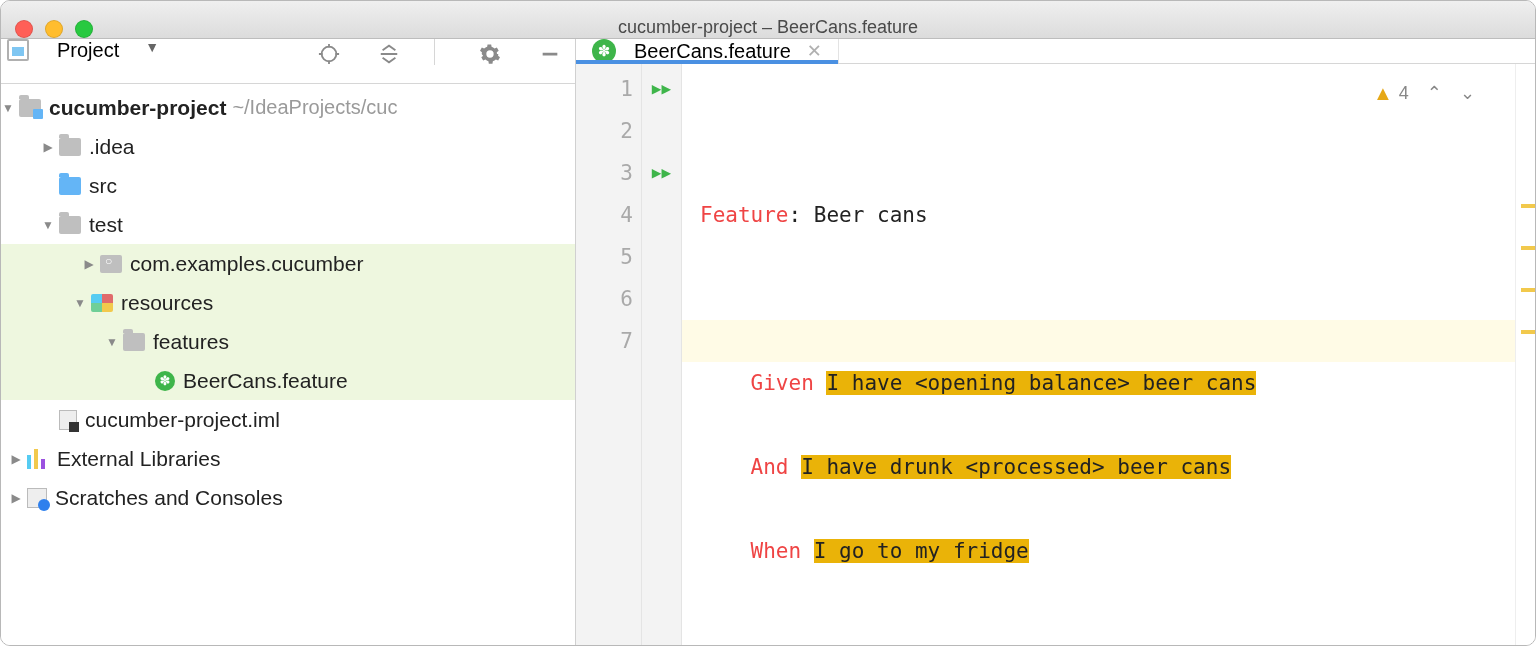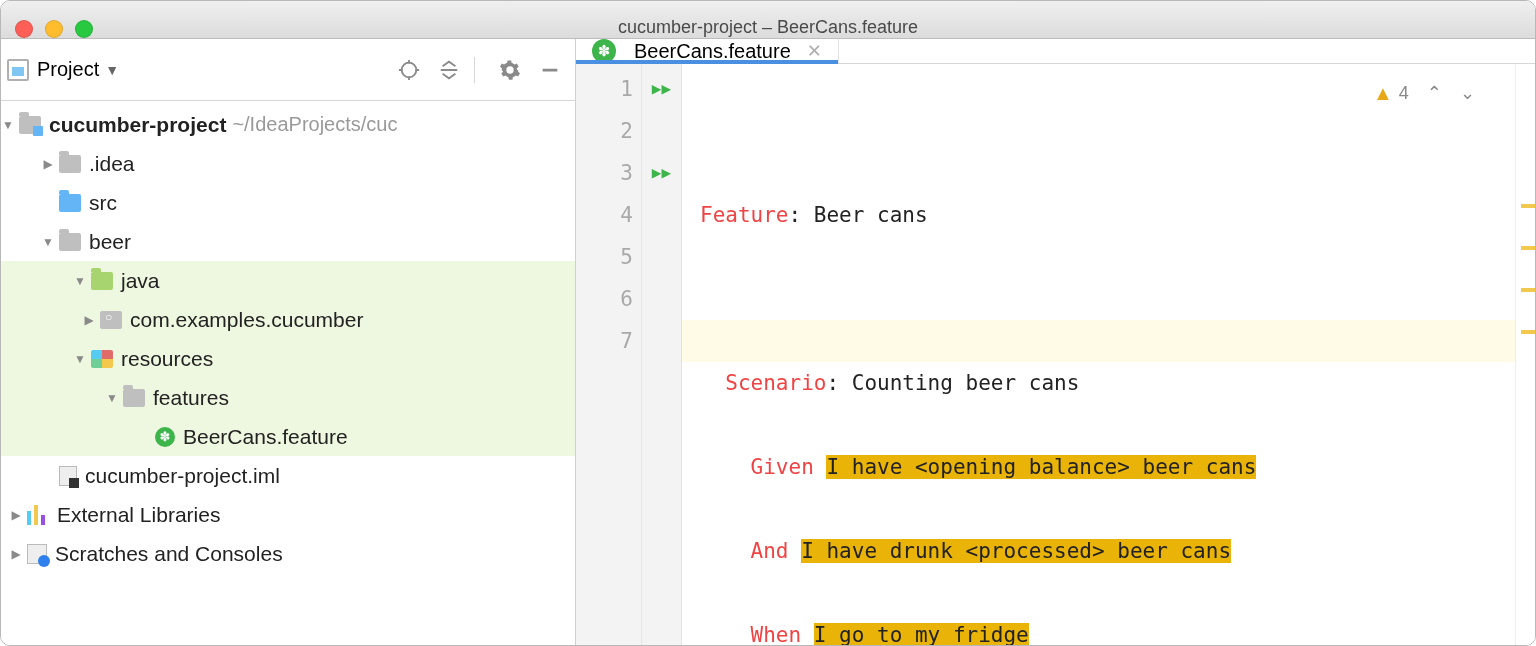--- a/index.html
+++ b/index.html
@@ -7,21 +7,21 @@
   .window { width: 1536px; height: 646px; border: 1px solid #b8b8b8; border-radius: 10px; overflow: hidden; display: flex; flex-direction: column; background: #fff; }
   
   .titlebar { height: 38px; background: linear-gradient(#efefef, #dcdcdc); border-bottom: 1px solid #bdbdbd; display: flex; align-items: flex-end; position: relative; }
   .traffic { display: flex; gap: 12px; margin-left: 14px; }
   .tbtn { width: 18px; height: 18px; border-radius: 50%; border: 1px solid rgba(0,0,0,0.12); }
   .tred { background: #ff5f57; } .tyellow { background: #ffbd2e; } .tgreen { background: #28c940; }
   .title { position: absolute; left: 0; right: 0; text-align: center; font-size: 18px; color: #4a4a4a; pointer-events: none; }
   
   .body { flex: 1; display: flex; min-height: 0; }
   .sidebar { width: 575px; border-right: 1px solid #d0d0d0; display: flex; flex-direction: column; background: #fff; }
-  .sidebar-header { height: 62px; border-bottom: 1px solid #d6d6d6; display: flex; align-items: center; padding: 0 10px 0 6px; }
+  .sidebar-header { height: 45px; border-bottom: 1px solid #d6d6d6; display: flex; padding: 0 10px 0 6px; gap: 20px; }
   .proj-icon { width: 22px; height: 22px; border: 2px solid #b0b0b0; border-radius: 2px; margin-right: 8px; position: relative; }
   .proj-icon::after { content:''; position:absolute; left:3px; right:3px; top:6px; bottom:3px; background:#7fc6f2; }
   .dropdown-chevron { margin-left: 6px; color: #666; font-size: 14px; }
   .sidebar-header-spacer { flex: 1; }
   .hicon { width: 30px; height: 30px; display:flex; align-items:center; justify-content:center; margin-left: 10px; color:#8a8a8a; }
   .tree { flex:1; overflow:hidden; padding-top: 4px; font-size: 21px; color:#222; }
   .trow { height: 39px; display:flex; align-items:center; white-space: nowrap; position: relative; }
   .trow.sel { background: #eef7df; }
   .chev { width: 14px; display:inline-flex; justify-content:center; color:#8a8a8a; font-size: 14px; margin-right: 4px; }
   .chev.right::before { content:'▶'; font-size:12px; }
@@ -140,26 +140,21 @@
           <span>.idea</span>
         </div>
         <div class="trow" style="padding-left:40px;">
           <span class="chev none"></span>
           <span class="ficon folder-blue"></span>
           <span>src</span>
         </div>
         <div class="trow" style="padding-left:40px;">
           <span class="chev down"></span>
           <span class="ficon folder-gray"></span>
-          <span>beer</span>
-        </div>
-        <div class="trow sel" style="padding-left:72px;">
-          <span class="chev down"></span>
-          <span class="ficon folder-green"></span>
-          <span>java</span>
+          <span>test</span>
         </div>
         <div class="trow sel" style="padding-left:81px;">
           <span class="chev right"></span>
           <span class="pkg-icon"></span>
           <span>com.examples.cucumber</span>
         </div>
         <div class="trow sel" style="padding-left:72px;">
           <span class="chev down"></span>
           <span class="res-icon"></span>
           <span>resources</span>
@@ -220,21 +215,20 @@
         <div class="code">
           <div class="line7bg"></div>
           <div class="inspect">
             <span class="warn-tri">▲</span>
             <span style="margin-left:-12px;">4</span>
             <span>⌃</span>
             <span>⌄</span>
           </div>
 <div class="ln"><span class="kw">Feature</span><span>:</span><span> Beer cans</span></div>
 <div class="ln"> </div>
-<div class="ln">  <span class="kw">Scenario</span><span>:</span><span> Counting beer cans</span></div>
 <div class="ln">    <span class="kw">Given</span> <span class="hl">I have &lt;opening balance&gt; beer cans</span></div>
 <div class="ln">    <span class="kw">And</span> <span class="hl">I have drunk &lt;processed&gt; beer cans</span></div>
 <div class="ln">    <span class="kw">When</span> <span class="hl">I go to my fridge</span></div>
 
         </div>
         <div class="edge">
           <div class="mark" style="top:140px;"></div>
           <div class="mark" style="top:182px;"></div>
           <div class="mark" style="top:224px;"></div>
           <div class="mark" style="top:266px;"></div>

